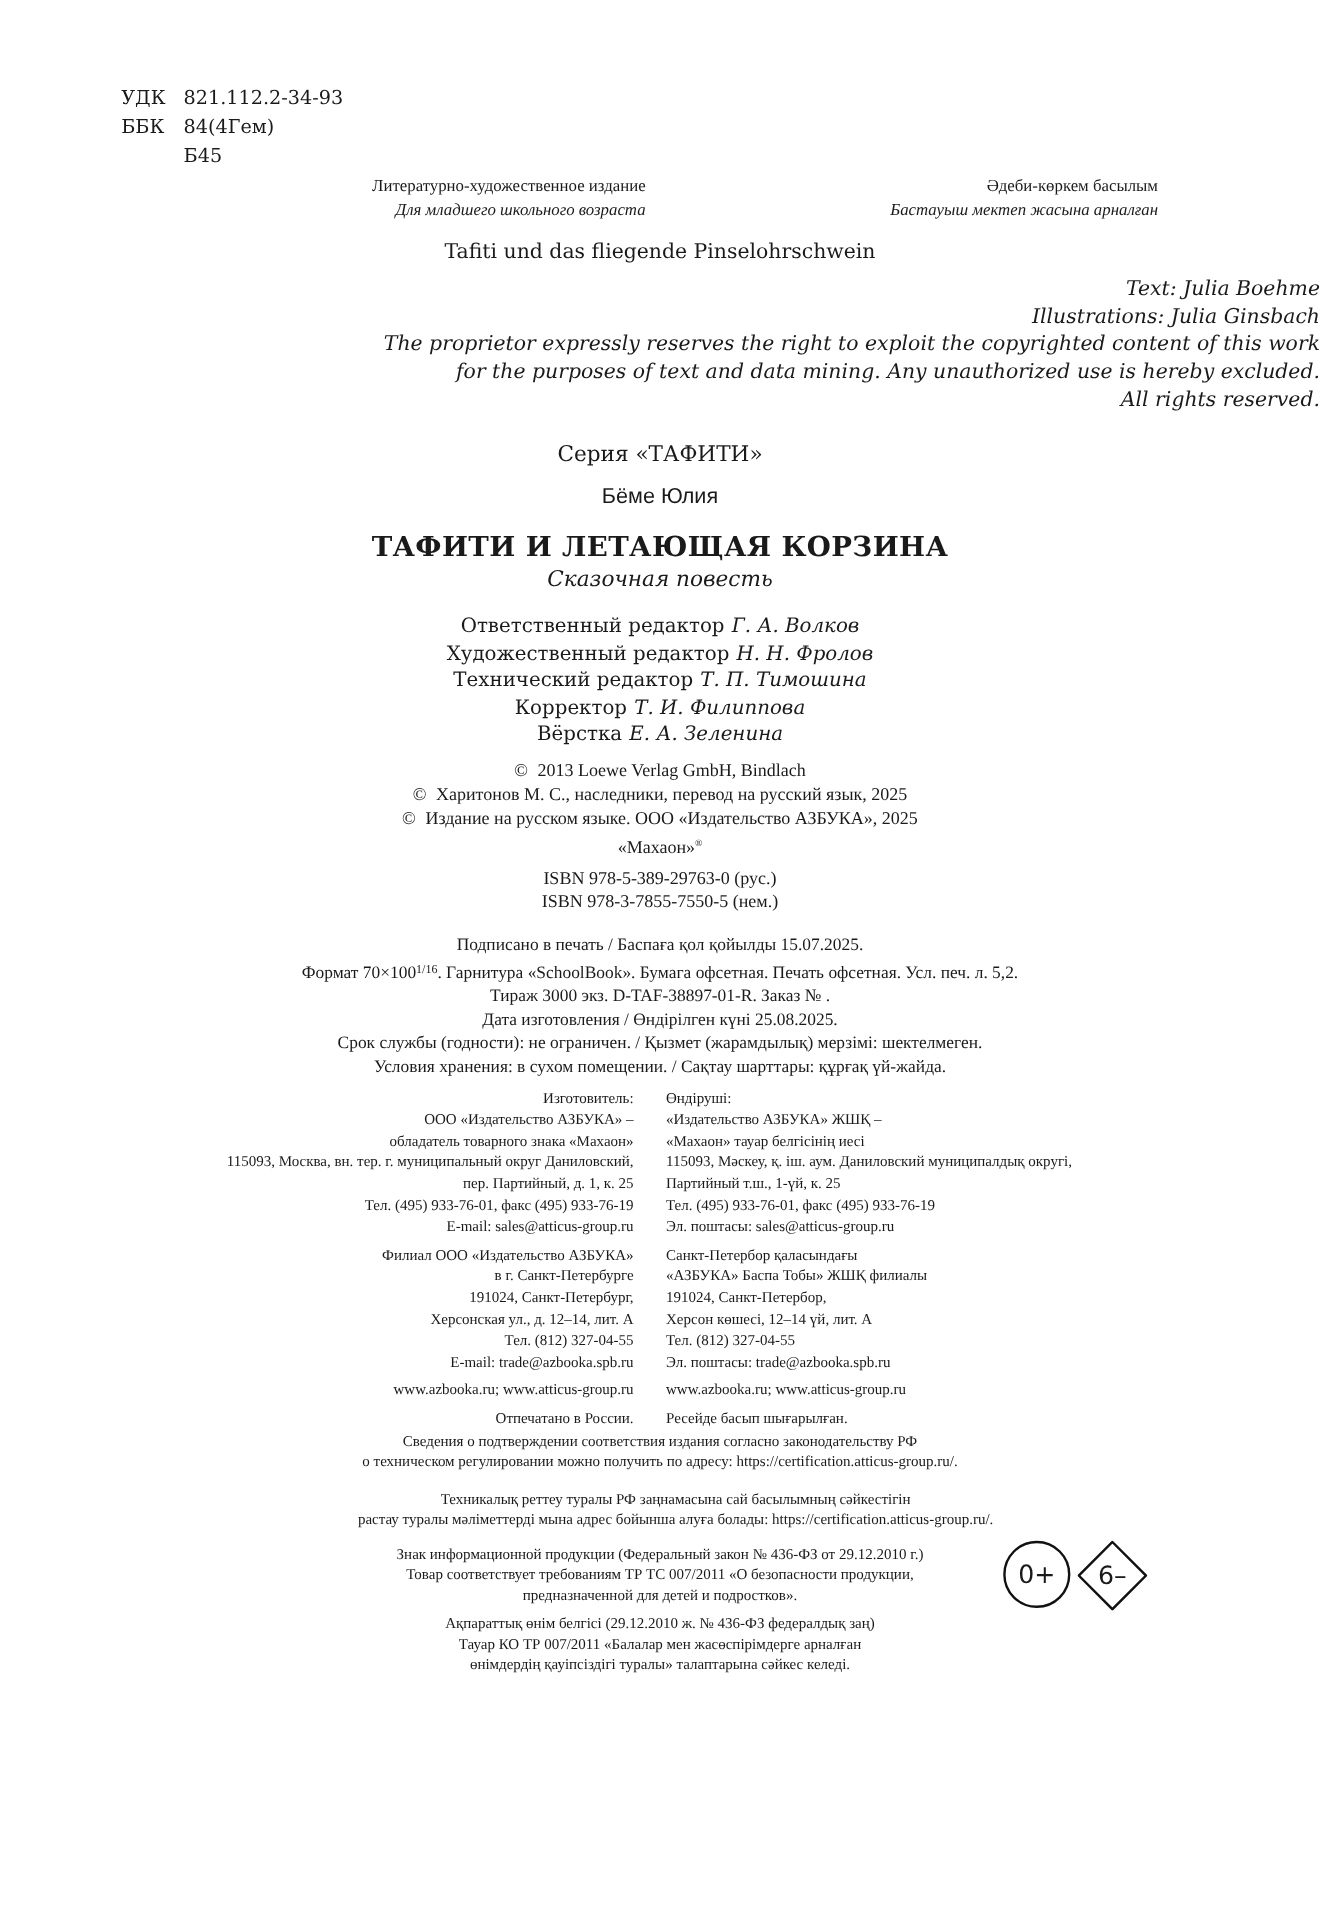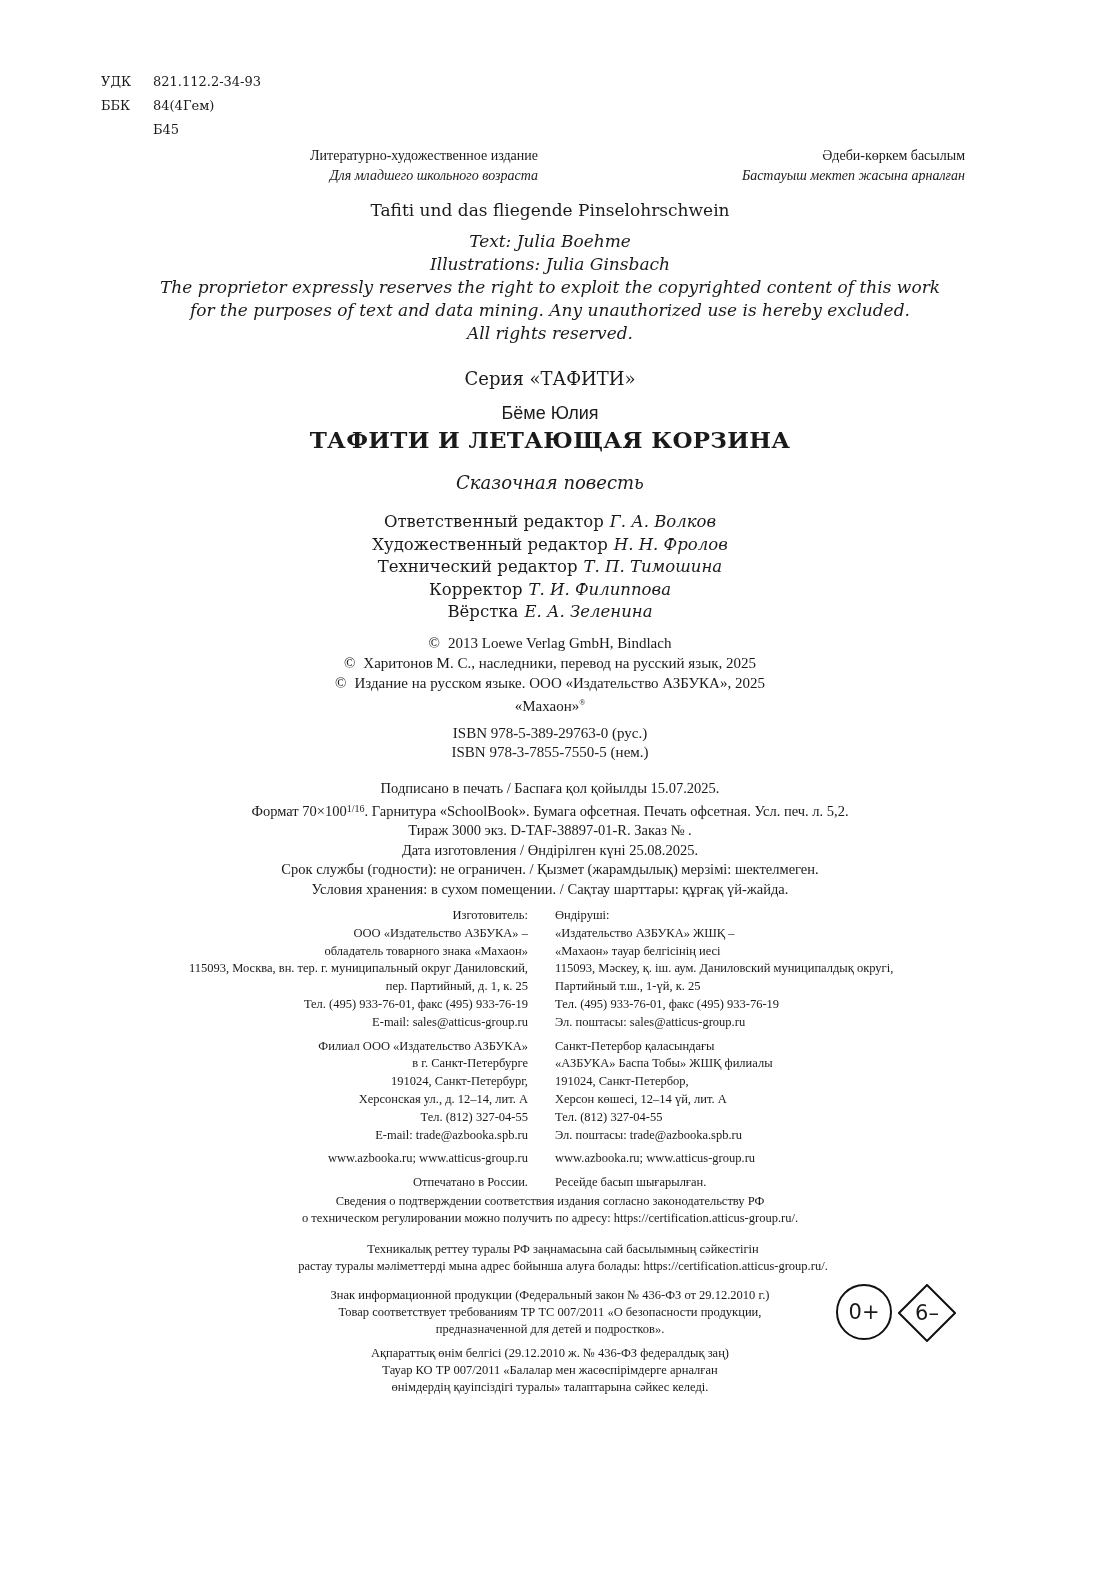--- a/index.html
+++ b/index.html
@@ -1,38 +1,38 @@
 <!DOCTYPE html>
 <html><head>
 <meta charset="utf-8">
 <style>
   html, body { margin: 0; padding: 0; background: #ffffff; }
   body { width: 1100px; height: 1596px; position: relative; overflow: hidden; color: #1a1a1a; }
   .page { position: absolute; left: 0; top: 0; width: 1100px; height: 1596px; }
 
   
-  .cls { position: absolute; left: 101px; top: 70px; font-family: "DejaVu Serif", serif; font-size: 13px; line-height: 24px; }
+  .cls { position: absolute; left: 101px; top: 70px; font-family: "DejaVu Serif", serif; font-size: 16px; line-height: 24px; }
   .cls-row { display: flex; height: 24px; }
   .cls-key { width: 52px; }
   .cls-val { }
 
   .center-line { position: absolute; left: 0; width: 1100px; text-align: center; white-space: nowrap; }
 
   
   .genre { position: absolute; top: 146px; left: 0; width: 1100px; font-family: "Liberation Serif", serif; font-size: 14px; line-height: 20px; }
   .genre .lcol { position: absolute; right: 562px; text-align: right; width: 400px; }
   .genre .rcol { position: absolute; left: 565px; text-align: right; width: 400px; }
   .it { font-style: italic; }
 
   .orig-title { top: 200px; font-family: "DejaVu Serif", serif; font-size: 17px; }
-  .orig-block { position: absolute; top: 230px; left: 0; width: 1100px; text-align: center; font-family: "DejaVu Serif", serif; font-style: italic; font-size: 17px; line-height: 23px; }
+  .orig-block { position: absolute; top: 230px; left: 0; width: 1100px; text-align: right; font-family: "DejaVu Serif", serif; font-style: italic; font-size: 17px; line-height: 23px; }
 
   .series { top: 368px; font-family: "DejaVu Serif", serif; font-size: 18px; }
   .author { top: 403px; font-family: Liberation Sans, sans-serif; font-size: 18px; }
-  .book-title { top: 426px; font-family: "DejaVu Serif", serif; font-size: 23px; font-weight: bold; letter-spacing: 0.3px; }
+  .book-title { top: 442px; font-family: "DejaVu Serif", serif; font-size: 23px; font-weight: bold; letter-spacing: 0.3px; }
   .subtitle { top: 472px; font-family: "DejaVu Serif", serif; font-style: italic; font-size: 18px; }
 
   .staff { position: absolute; top: 511px; left: 0; width: 1100px; text-align: center; font-family: "DejaVu Serif", serif; font-size: 16.5px; line-height: 22.5px; }
   .staff .name { font-style: italic; margin-left: 6px; margin-top: 10px; }
 
   .copy { position: absolute; top: 633px; left: 0; width: 1100px; text-align: center; font-family: "Liberation Serif", serif; font-size: 15px; line-height: 20px; }
   .copy .sym { margin-right: 8px; }
   .copy sup { font-size: 8px; }
 
   .isbn { position: absolute; top: 724px; left: 0; width: 1100px; text-align: center; font-family: "Liberation Serif", serif; font-size: 15px; line-height: 19px; }

